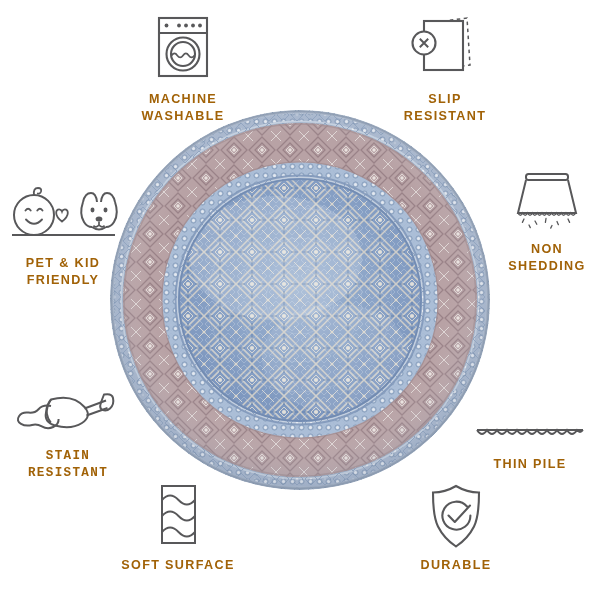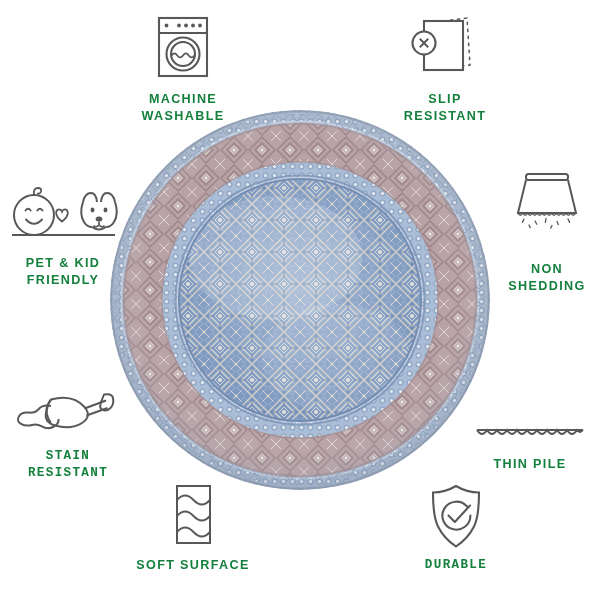--- a/index.html
+++ b/index.html
@@ -27,38 +27,38 @@
     justify-content: flex-start;
   }
   .feature .glyph {
     display: flex;
     align-items: center;
     justify-content: center;
   }
   .feature .label {
     margin-top: 9px;
     text-align: center;
-    color: #15803d;
+    color: #a16207;
     font-size: 12.6px;
     font-weight: 600;
     letter-spacing: 1.35px;
     line-height: 1.33;
     text-transform: uppercase;
     white-space: pre-line;
   }
 
   
   .f-machine-washable { left: 113px; top: 12px;  width: 140px; }
   .f-slip-resistant   { left: 372px; top: 12px;  width: 146px; }
   .f-pet-kid          { left: 2px;   top: 184px; width: 122px; }
-  .f-non-shedding     { left: 495px; top: 168px; width: 104px; gap: 20px; }
+  .f-non-shedding     { left: 495px; top: 168px; width: 104px; }
   .f-stain-resistant  { left: 8px;   top: 383px; width: 120px; font-family: Liberation Mono, monospace; }
   .f-thin-pile        { left: 462px; top: 424px; width: 136px; }
-  .f-soft-surface     { left: 125px; top: 482px; width: 136px; }
-  .f-durable          { left: 388px; top: 482px; width: 136px; font-family: Liberation Mono, monospace; }
+  .f-soft-surface     { left: 110px; top: 482px; width: 136px; }
+  .f-durable          { left: 388px; top: 482px; width: 136px; }
 
   .f-thin-pile .label { margin-top: 16px; }
 
   
   #rug-wrap {
     position: absolute;
     left: 108px;
     top: 108px;
     width: 384px;
     height: 384px;

